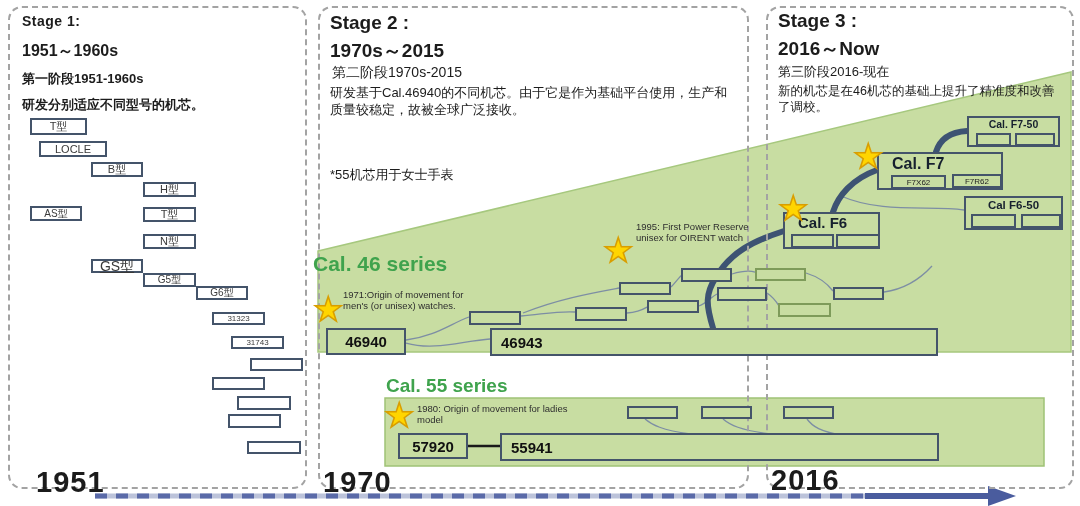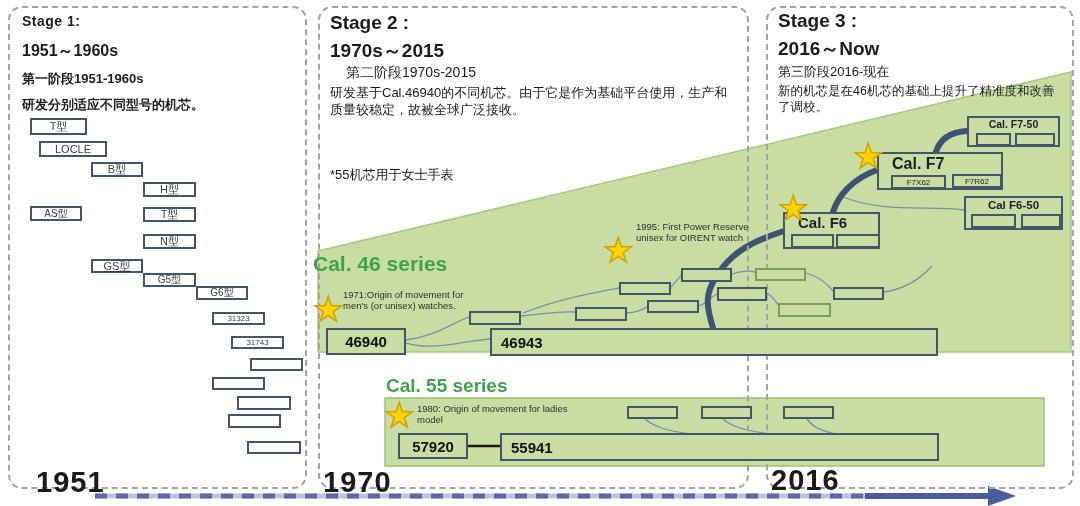--- a/index.html
+++ b/index.html
@@ -114,21 +114,21 @@
   <div class="panel" style="left:318px;top:6px;width:431px;height:483px;"></div>
   <div class="panel" style="left:766px;top:6px;width:308px;height:483px;"></div>
 
   <div class="hdr t1" style="left:22px;top:13px;">Stage 1:</div>
   <div class="hdr p1" style="left:22px;top:41px;">1951～1960s</div>
   <div class="hdr s1" style="left:22px;top:70px;">第一阶段1951-1960s</div>
   <div class="hdr d1" style="left:22px;top:97px;">研发分别适应不同型号的机芯。</div>
 
   <div class="hdr t2" style="left:330px;top:12px;">Stage 2 :</div>
   <div class="hdr p2" style="left:330px;top:38px;">1970s～2015</div>
-  <div class="hdr s2" style="left:346px;top:64px;">第二阶段1970s-2015</div>
+  <div class="hdr s2" style="left:332px;top:64px;">第二阶段1970s-2015</div>
   <div class="hdr d2" style="left:330px;top:85px;">研发基于Cal.46940的不同机芯。由于它是作为基础平台使用，生产和质量较稳定，故被全球广泛接收。</div>
   <div class="hdr f2" style="left:330px;top:126px;">*55机芯用于女士手表</div>
 
   <div class="hdr t2" style="left:778px;top:10px;">Stage 3 :</div>
   <div class="hdr p2" style="left:778px;top:36px;">2016～Now</div>
   <div class="hdr s3" style="left:778px;top:63px;">第三阶段2016-现在</div>
   <div class="hdr d3" style="left:778px;top:83px;">新的机芯是在46机芯的基础上提升了精准度和改善了调校。</div>
 
   <div class="serieslabel" style="left:313px;top:252px;font-size:21px;">Cal. 46 series</div>
   <div class="serieslabel" style="left:386px;top:375px;font-size:19px;">Cal. 55 series</div>
@@ -138,21 +138,21 @@
   <div class="year" style="left:771px;top:464px;">2016</div>
 
   <div class="layer" id="gen-layer">
       <div class="box" style="font-size: 11px; left: 30px; top: 118px; width: 57px; height: 17px;">T型</div>
       <div class="box" style="font-size: 11px; left: 39px; top: 141px; width: 68px; height: 16px;">LOCLE</div>
       <div class="box" style="font-size: 11px; left: 91px; top: 162px; width: 52px; height: 15px;">B型</div>
       <div class="box" style="font-size: 11px; left: 143px; top: 182px; width: 53px; height: 15px;">H型</div>
       <div class="box" style="font-size: 10px; left: 30px; top: 206px; width: 52px; height: 15px;">AS型</div>
       <div class="box" style="font-size: 11px; left: 143px; top: 207px; width: 53px; height: 15px;">T型</div>
       <div class="box" style="font-size: 11px; left: 143px; top: 234px; width: 53px; height: 15px;">N型</div>
-      <div class="box" style="font-size: 11px; left: 91px; top: 259px; width: 52px; height: 14px; text-decoration: underline;">GS型</div>
+      <div class="box" style="font-size: 14px; left: 91px; top: 259px; width: 52px; height: 14px; text-decoration: underline;">GS型</div>
       <div class="box" style="font-size: 10px; left: 143px; top: 273px; width: 53px; height: 14px;">G5型</div>
       <div class="box" style="font-size: 10px; left: 196px; top: 286px; width: 52px; height: 14px;">G6型</div>
       <div class="box" style="font-size: 8px; left: 212px; top: 312px; width: 53px; height: 13px;">31323</div>
       <div class="box" style="font-size: 8px; left: 231px; top: 336px; width: 53px; height: 13px;">31743</div>
       <div class="box" style="left: 250px; top: 358px; width: 53px; height: 13px;"></div>
       <div class="box" style="left: 212px; top: 377px; width: 53px; height: 13px;"></div>
       <div class="box" style="left: 237px; top: 396px; width: 54px; height: 14px;"></div>
       <div class="box" style="left: 228px; top: 414px; width: 53px; height: 14px;"></div>
       <div class="box" style="left: 247px; top: 441px; width: 54px; height: 13px;"></div>
       <div class="box green" style="left: 469px; top: 311px; width: 52px; height: 14px;"></div>

